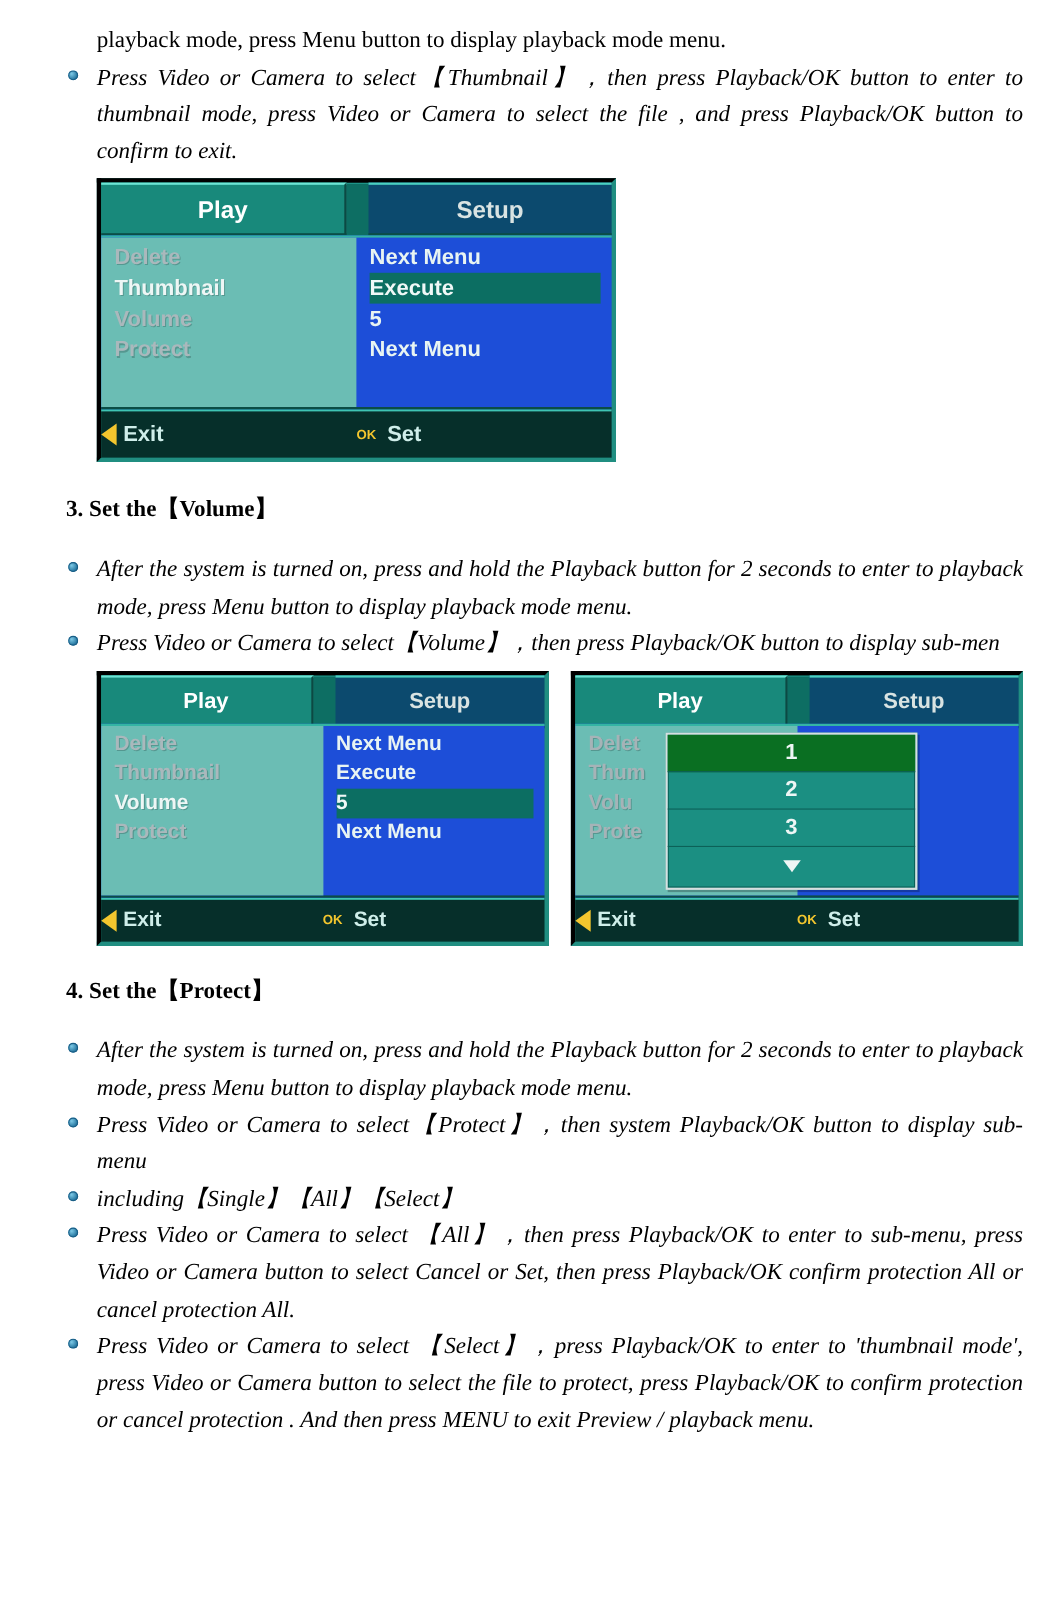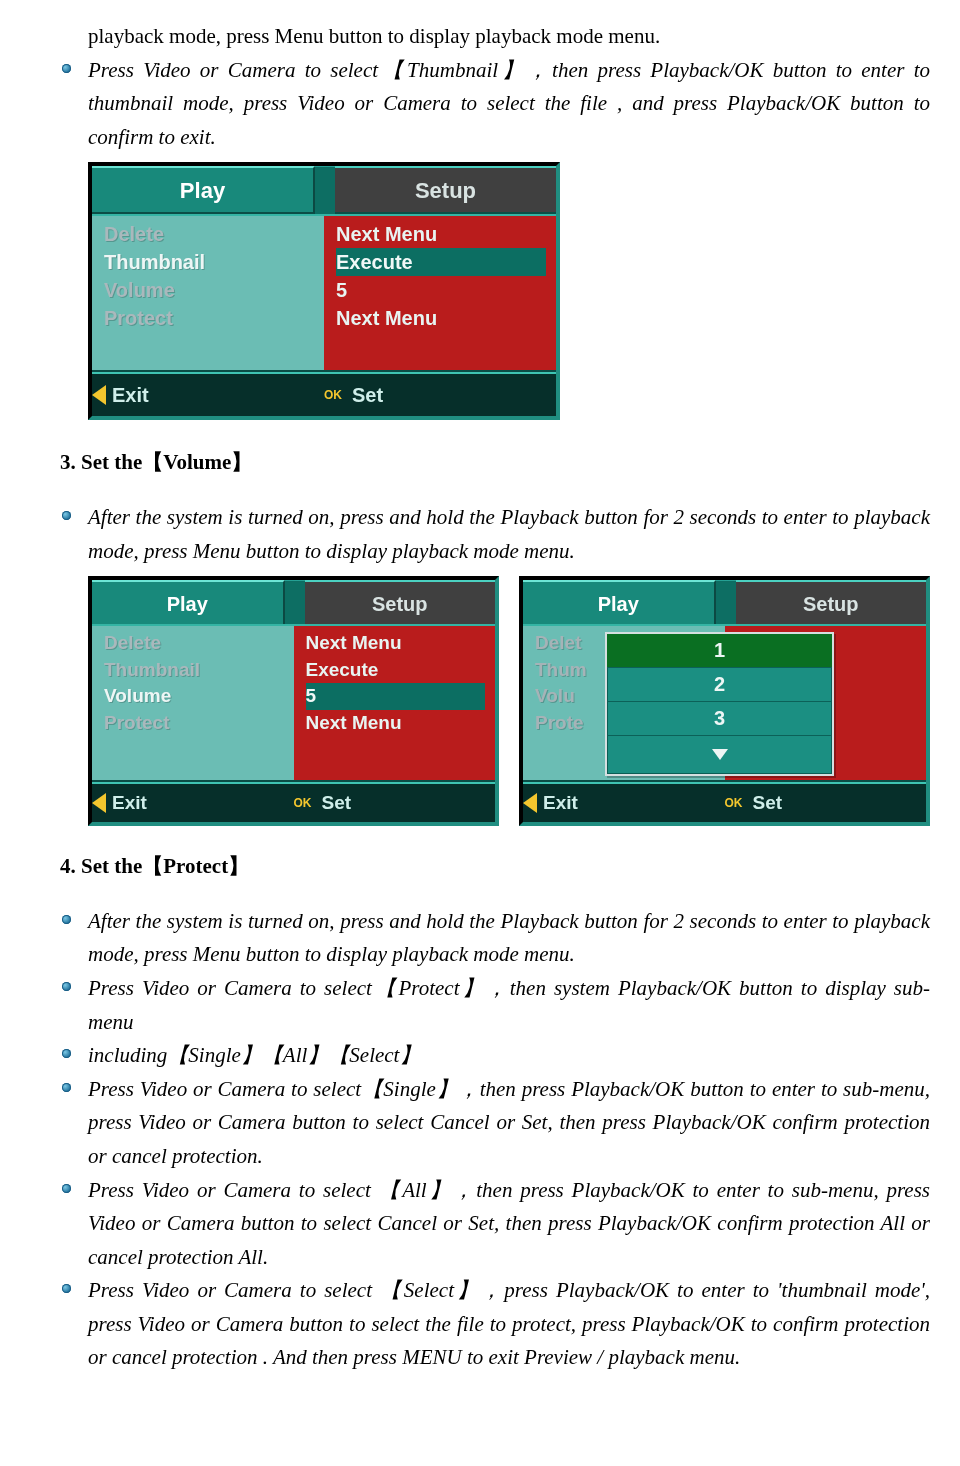--- a/index.html
+++ b/index.html
@@ -68,34 +68,34 @@
     gap: 20px;
   }
   .cam-tab {
     flex: 1;
     display: flex;
     align-items: center;
     justify-content: center;
     color: #d9e3e2;
     font-weight: bold;
     font-size: 22px;
-    background: #404040;
+    background: #0c4a6e;
     border-top: 2px solid #4bd1c1;
     border-bottom: 2px solid #0b4d46;
   }
   .cam-tab.active {
     background: #18897b;
     color: #fff;
     border-top: 2px solid #6de5d5;
     border-right: 2px solid #0c4943;
   }
   .cam-body {
     position: relative;
     display: flex;
-    background: #b91c1c;
+    background: #1d4ed8;
     padding: 0;
     min-height: 154px;
     border-top: 2px solid #34b4a4;
     border-bottom: 2px solid #0b4d46;
   }
   .cam-col {
     flex: 1;
     padding: 4px 10px 14px 12px;
     font-size: 20px;
     line-height: 1.4;
@@ -229,20 +229,23 @@
       </div>
     </div>
   </div>
 </div>
 
 <p class="heading">3.    Set the【Volume】</p>
 <ul class="bullets">
   <li>
       <p class="text-line justify">After the system is turned on, press and hold the Playback button for 2 seconds to enter to playback mode, press Menu button to display playback mode menu.</p>
     </li>
+  <li>
+      <p class="text-line justify">Press Video or Camera to select【Volume】，then press Playback/OK button to display sub-men</p>
+    </li>
 </ul>
 
 <div class="cam-wrap">
   <div class="cam-row">
     <div class="cam cam-sm">
       <div class="cam-tabs">
         <div class="cam-tab active">Play</div>
         <div class="cam-tab">Setup</div>
       </div>
       <div class="cam-body">
@@ -315,21 +318,18 @@
   <li>
       <p class="text-line justify">After the system is turned on, press and hold the Playback button for 2 seconds to enter to playback mode, press Menu button to display playback mode menu.</p>
     </li>
   <li>
       <p class="text-line justify">Press Video or Camera to select【Protect】，then system Playback/OK button to display sub-menu</p>
     </li>
   <li>
       <p class="text-line">including【Single】【All】【Select】</p>
     </li>
   <li>
-      <p class="text-line justify">Press  Video or Camera to select【Single】，then press Playback/OK button to enter to sub-menu, press Video or Camera button to select Cancel or Set, then press Playback/OK confirm protection or cancel protection.</p>
-    </li>
-  <li>
       <p class="text-line justify">Press   Video or Camera to select  【All】，then press Playback/OK to enter to sub-menu, press Video or Camera button to select Cancel or Set, then press Playback/OK confirm protection All or cancel protection All.</p>
     </li>
   <li>
       <p class="text-line justify">Press Video or Camera to select 【Select】，press Playback/OK to enter to 'thumbnail mode', press Video or Camera button to select the file to protect, press Playback/OK to confirm protection or cancel protection . And then press MENU to exit Preview / playback menu.</p>
     </li>
 </ul>
 
 </body></html>

